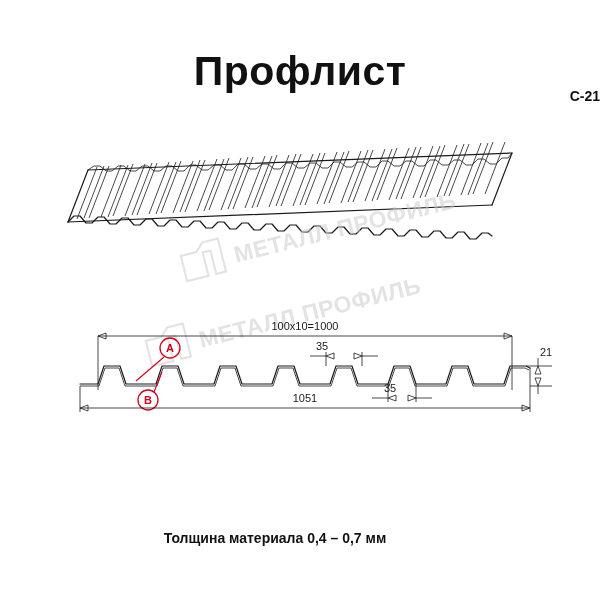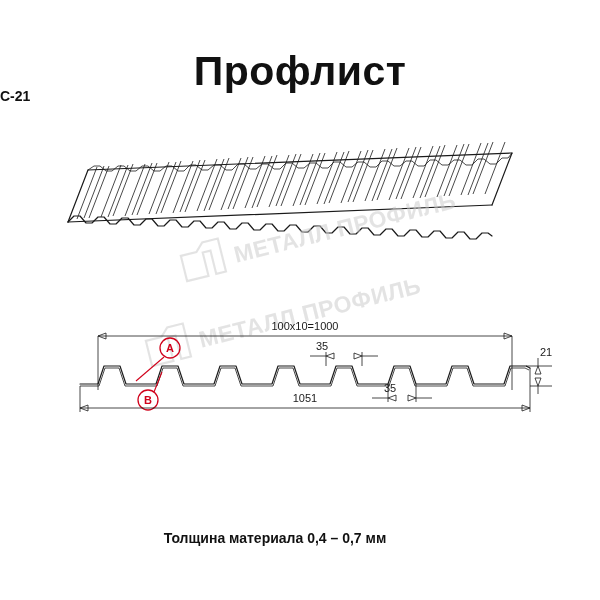--- a/index.html
+++ b/index.html
@@ -28,21 +28,21 @@
     font-size: 41px;
     font-weight: bold;
     letter-spacing: 0.5px;
     color: #111111;
   }
   .subtitle {
     position: absolute;
     top: 88px;
     left: 0;
     width: 600px;
-    text-align: left;
+    text-align: right;
     font-size: 14px;
     font-weight: bold;
     color: #111111;
   }
   .footer-note {
     position: absolute;
     top: 530px;
     left: 0;
     width: 550px;
     text-align: center;

